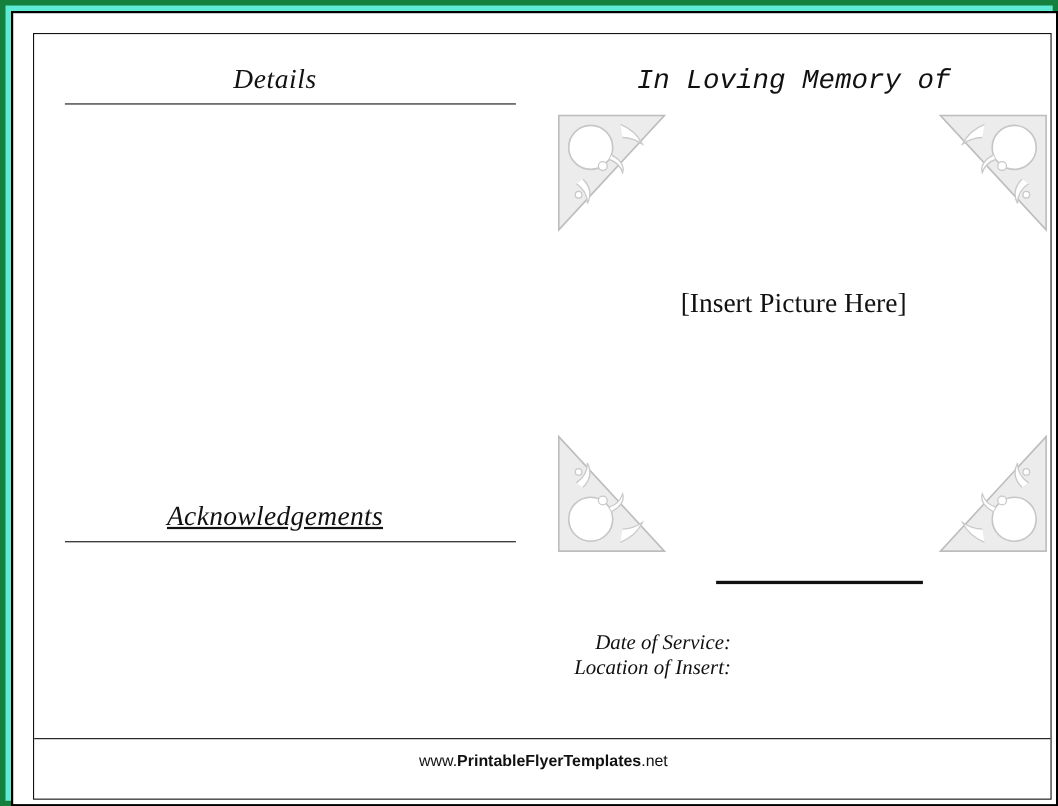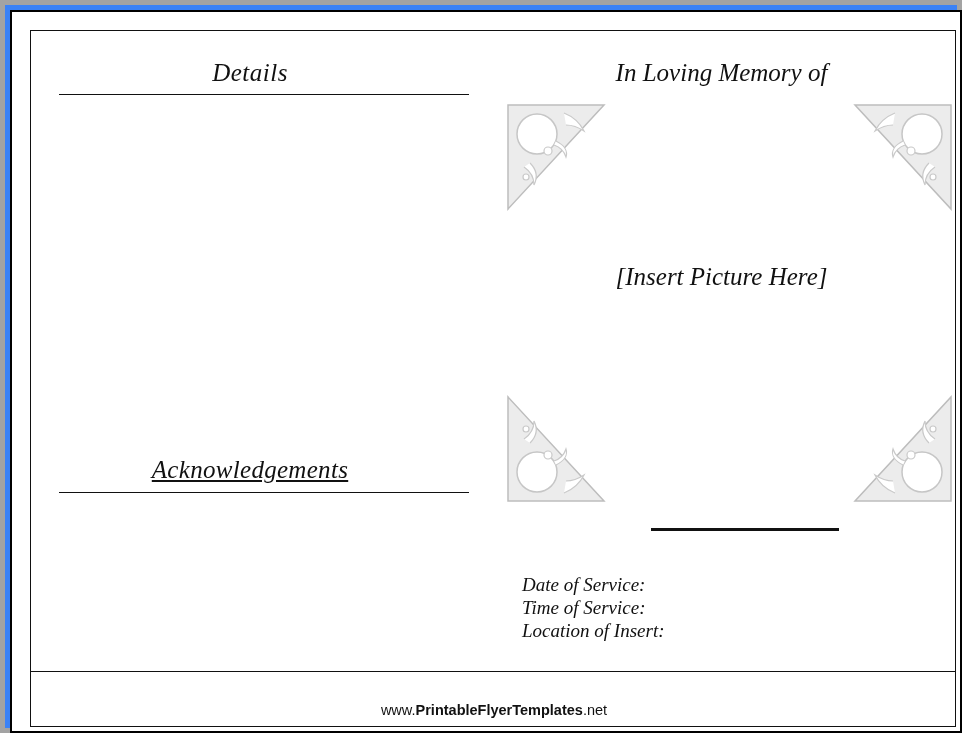--- a/index.html
+++ b/index.html
@@ -15,22 +15,22 @@
   }
 
   
   .page-frame {
     position: absolute;
     left: 0;
     top: 0;
     width: 962px;
     height: 733px;
     box-sizing: border-box;
-    border: 5px solid #a3a3a3;
-    background: #3b82f6;
+    border: 5px solid #15803d;
+    background: #5eead4;
   }
   .page-frame-inner {
     position: absolute;
     left: 5px;
     top: 5px;
     width: 952px;
     height: 723px;
     box-sizing: border-box;
     border: 2px solid #000000;
     background: #ffffff;
@@ -105,29 +105,29 @@
   }
   .memory-heading {
     position: absolute;
     left: 0;
     top: 28px;
     width: 471px;
     text-align: center;
     font-size: 25px;
     font-style: italic;
     color: #111111;
+    font-family: Liberation Mono, monospace;
   }
   .insert-picture {
     position: absolute;
     left: 0;
     top: 232px;
     width: 471px;
     text-align: center;
     font-size: 25px;
-    font-style: italic;
     color: #111111;
   }
 
   
   .ornament {
     position: absolute;
     width: 104px;
     height: 112px;
   }
   .orn-tl { left: 18px;  top: 70px; }
@@ -150,40 +150,40 @@
     left: 36px;
     top: 542px;
     font-size: 19px;
     font-style: italic;
     color: #111111;
     line-height: 23px;
   }
   .service-line {
     display: block;
     white-space: nowrap;
+    text-align: right;
   }
 
   
   .footer-rule {
     position: absolute;
     left: 0;
     top: 640px;
     width: 926px;
     border-bottom: 1px solid #111111;
   }
   .footer-text {
     position: absolute;
     left: 0;
     top: 653px;
     width: 926px;
     text-align: center;
     font-family: "Liberation Sans", sans-serif;
     font-size: 14.5px;
     color: #111111;
-    margin-top: 18px;
   }
   .footer-text .bold {
     font-weight: bold;
   }
 </style>
 </head>
 <body>
 
 <div class="page-frame">
   <div class="page-frame-inner">
@@ -247,21 +247,20 @@
             <path d="M78 50 C72 44 70 36 74 28 C74 36 78 42 84 46" fill="#ffffff" stroke="#c9c9c9" stroke-width="1.2"></path>
             <circle cx="60" cy="62" r="4" fill="#ffffff" stroke="#c9c9c9" stroke-width="1.2"></circle>
             <circle cx="82" cy="36" r="3" fill="#ffffff" stroke="#c9c9c9" stroke-width="1.2"></circle>
           </svg>
         </div>
 
         <div class="signature-line"></div>
 
         <div class="service-block">
           <span class="service-line">Date of Service:</span>
-          <span class="service-line">Time of Service:</span>
           <span class="service-line">Location of Insert:</span>
         </div>
       </div>
 
       <div class="footer-rule"></div>
       <div class="footer-text">
         <span>www.</span><span class="bold">PrintableFlyerTemplates</span><span>.net</span>
       </div>
 
     </div>

